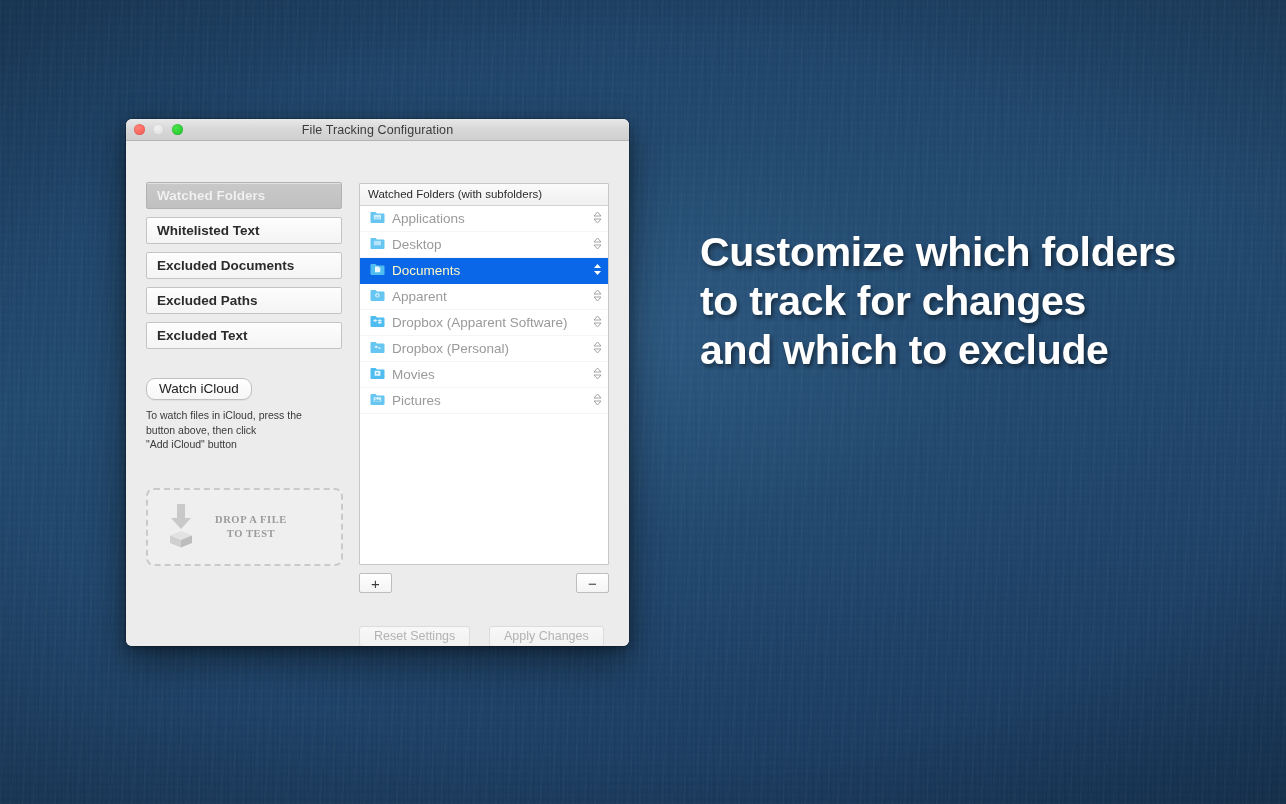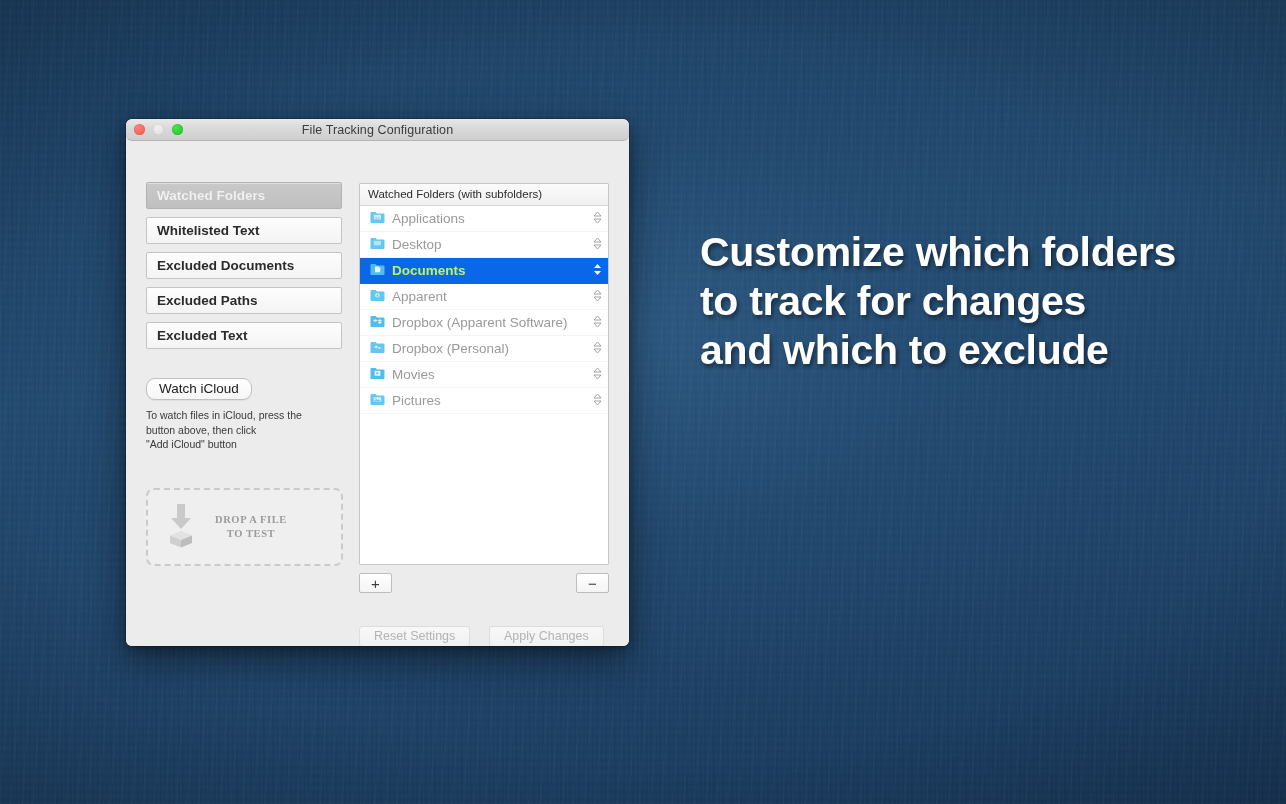--- a/index.html
+++ b/index.html
@@ -91,21 +91,20 @@
     overflow: hidden;
   }
 
   #titlebar {
     height: 22px;
     background: linear-gradient(180deg, #e8e8e8 0%, #d8d8d8 48%, #cfcfcf 100%);
     border-bottom: 1px solid #b4b4b4;
     position: relative;
     display: flex;
     align-items: center;
-    border-radius: 6px;
   }
 
   #titlebar .title {
     position: absolute;
     left: 0; right: 0;
     text-align: center;
     font-size: 12.5px;
     color: #3c3c3c;
     font-weight: normal;
     letter-spacing: 0.1px;
@@ -247,23 +246,22 @@
     display: flex;
     align-items: center;
     padding: 0 6px 0 10px;
     font-size: 13.5px;
     color: #9a9a9a;
     border-bottom: 1px solid #f4f4f4;
     cursor: default;
   }
   .row.selected {
     background: #0a67e8;
-    color: #bef264;
+    color: #fef9c3;
     border-bottom-color: #0a67e8;
-    font-weight: bold;
   }
   .row .ficon { flex: 0 0 auto; margin-right: 7px; display: block; }
   .row .rlabel { flex: 1 1 auto; white-space: nowrap; overflow: hidden; text-overflow: ellipsis; }
   .row .stepper { flex: 0 0 auto; margin-left: 4px; display: block; }
 
   
   .sqbtn {
     position: absolute;
     width: 33px;
     height: 20px;

